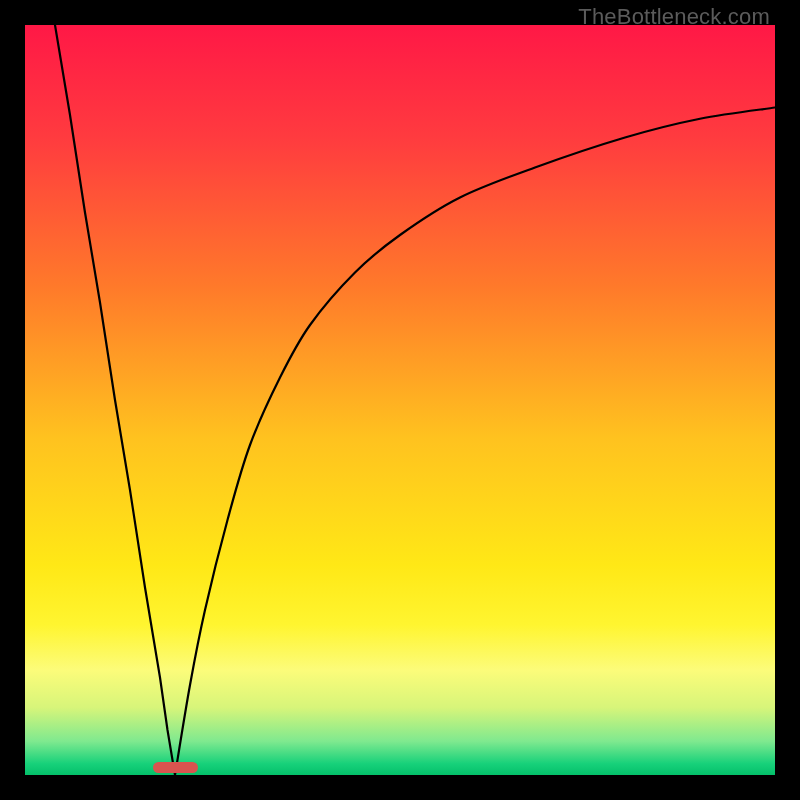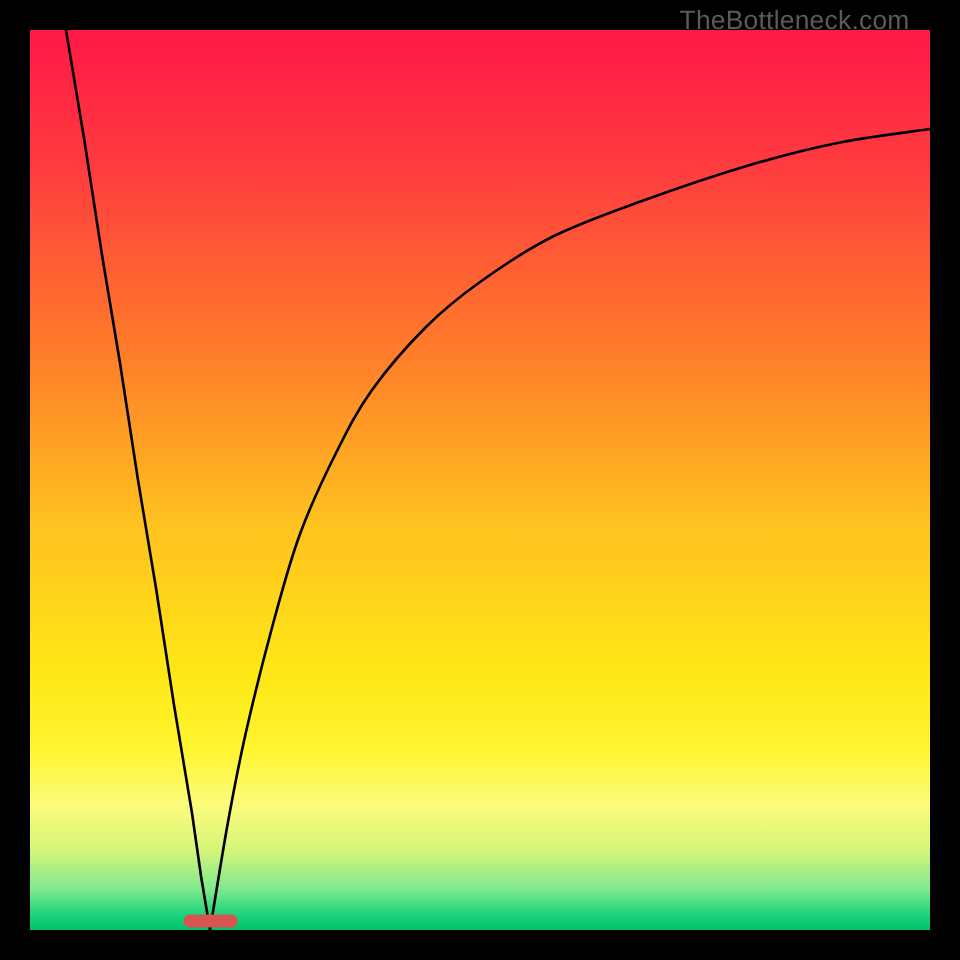--- a/index.html
+++ b/index.html
@@ -22,21 +22,21 @@
   .gradient {
     position: absolute;
     left: 0;
     top: 0;
     width: 750px;
     height: 750px;
   }
   .watermark {
     position: absolute;
     top: 4px;
-    right: 42px;
+    right: 30px;
     color: #5b5b5b;
     font-size: 22px;
     font-weight: 500;
     letter-spacing: 0.2px;
   }
   svg.curve {
     position: absolute;
     left: 0;
     top: 0;
     width: 750px;

